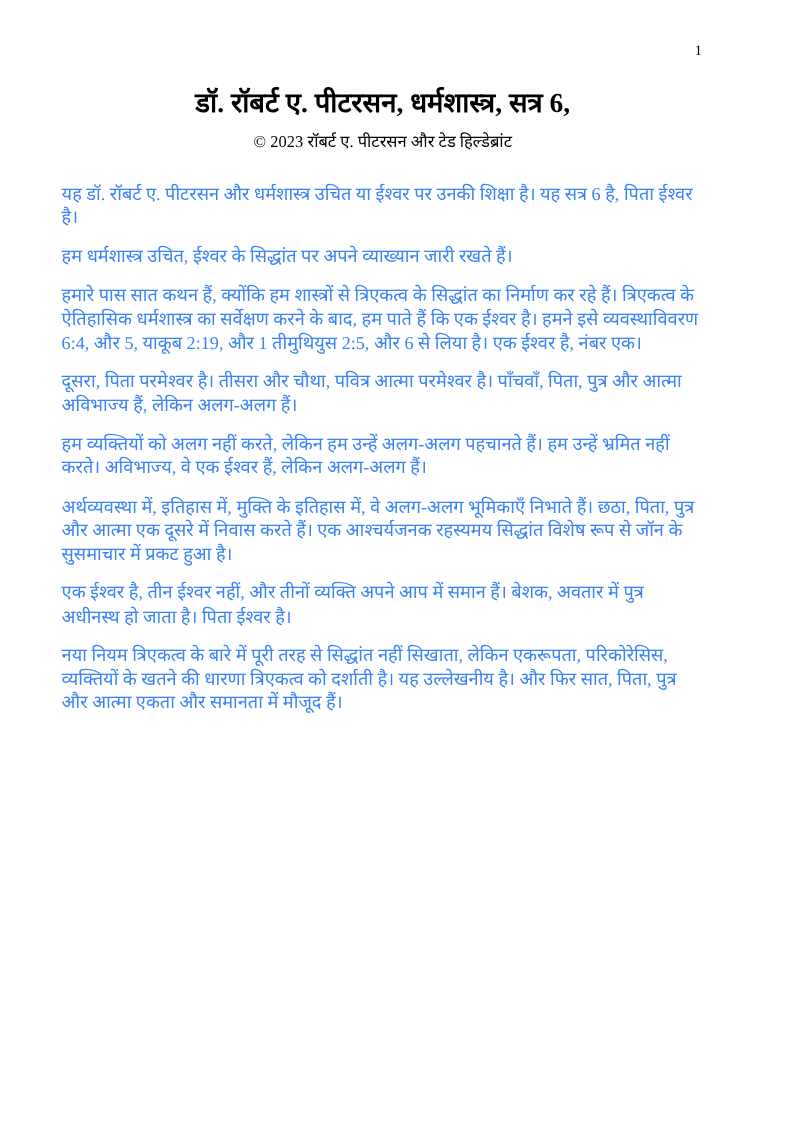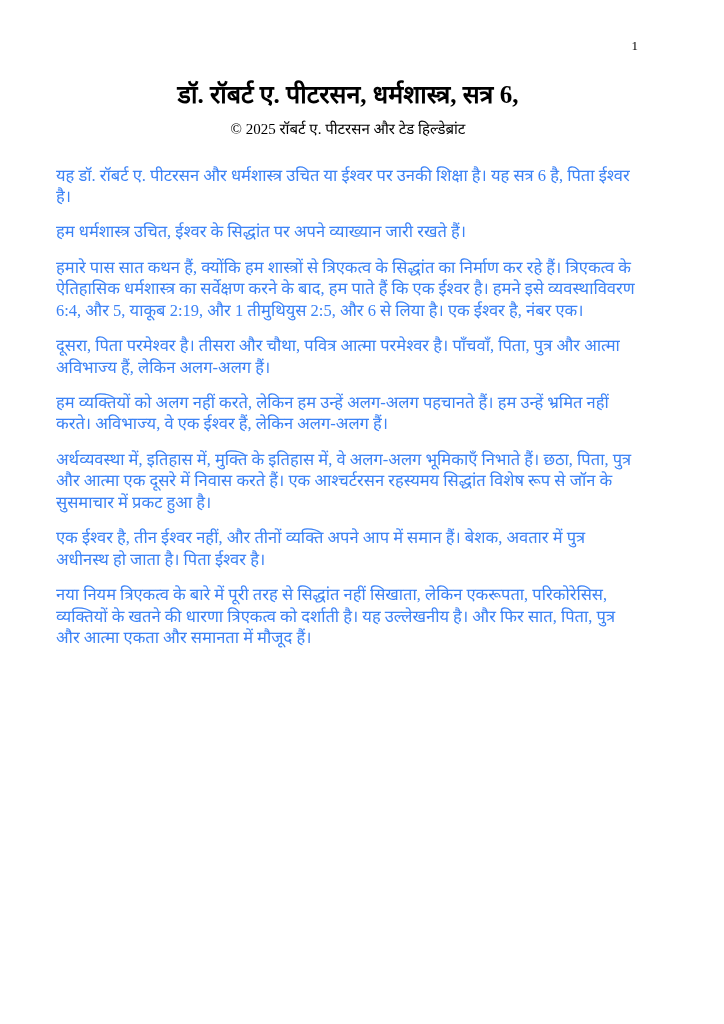--- a/index.html
+++ b/index.html
@@ -59,27 +59,27 @@
 <div class="page">
 
   <div class="page-number">1</div>
 
   <div class="content">
 
     <h1 class="title">
       <span>डॉ. रॉबर्ट ए. पीटरसन, धर्मशास्त्र, सत्र 6,</span><br>
     </h1>
 
-    <div class="copyright">© 2025 रॉबर्ट ए. पीटरसन और टेड हिल्डेब्रांट</div>
+    <div class="copyright">© 2023 रॉबर्ट ए. पीटरसन और टेड हिल्डेब्रांट</div>
 
     <div class="body-text">
       <p>यह डॉ. रॉबर्ट ए. पीटरसन और धर्मशास्त्र उचित या ईश्वर पर उनकी शिक्षा है। यह सत्र 6 है, पिता ईश्वर है।</p>
       <p>हम धर्मशास्त्र उचित, ईश्वर के सिद्धांत पर अपने व्याख्यान जारी रखते हैं।</p>
       <p>हमारे पास सात कथन हैं, क्योंकि हम शास्त्रों से त्रिएकत्व के सिद्धांत का निर्माण कर रहे हैं। त्रिएकत्व के ऐतिहासिक धर्मशास्त्र का सर्वेक्षण करने के बाद, हम पाते हैं कि एक ईश्वर है। हमने इसे व्यवस्थाविवरण 6:4, और 5, याकूब 2:19, और 1 तीमुथियुस 2:5, और 6 से लिया है। एक ईश्वर है, नंबर एक।</p>
       <p>दूसरा, पिता परमेश्वर है। तीसरा और चौथा, पवित्र आत्मा परमेश्वर है। पाँचवाँ, पिता, पुत्र और आत्मा अविभाज्य हैं, लेकिन अलग-अलग हैं।</p>
       <p>हम व्यक्तियों को अलग नहीं करते, लेकिन हम उन्हें अलग-अलग पहचानते हैं। हम उन्हें भ्रमित नहीं करते। अविभाज्य, वे एक ईश्वर हैं, लेकिन अलग-अलग हैं।</p>
-      <p>अर्थव्यवस्था में, इतिहास में, मुक्ति के इतिहास में, वे अलग-अलग भूमिकाएँ निभाते हैं। छठा, पिता, पुत्र और आत्मा एक दूसरे में निवास करते हैं। एक आश्चर्टरसन रहस्यमय सिद्धांत विशेष रूप से जॉन के सुसमाचार में प्रकट हुआ है।</p>
+      <p>अर्थव्यवस्था में, इतिहास में, मुक्ति के इतिहास में, वे अलग-अलग भूमिकाएँ निभाते हैं। छठा, पिता, पुत्र और आत्मा एक दूसरे में निवास करते हैं। एक आश्चर्यजनक रहस्यमय सिद्धांत विशेष रूप से जॉन के सुसमाचार में प्रकट हुआ है।</p>
       <p>एक ईश्वर है, तीन ईश्वर नहीं, और तीनों व्यक्ति अपने आप में समान हैं। बेशक, अवतार में पुत्र अधीनस्थ हो जाता है। पिता ईश्वर है।</p>
       <p>नया नियम त्रिएकत्व के बारे में पूरी तरह से सिद्धांत नहीं सिखाता, लेकिन एकरूपता, परिकोरेसिस, व्यक्तियों के खतने की धारणा त्रिएकत्व को दर्शाती है। यह उल्लेखनीय है। और फिर सात, पिता, पुत्र और आत्मा एकता और समानता में मौजूद हैं।</p>
     </div>
 
   </div>
 </div>
 
 </body></html>

